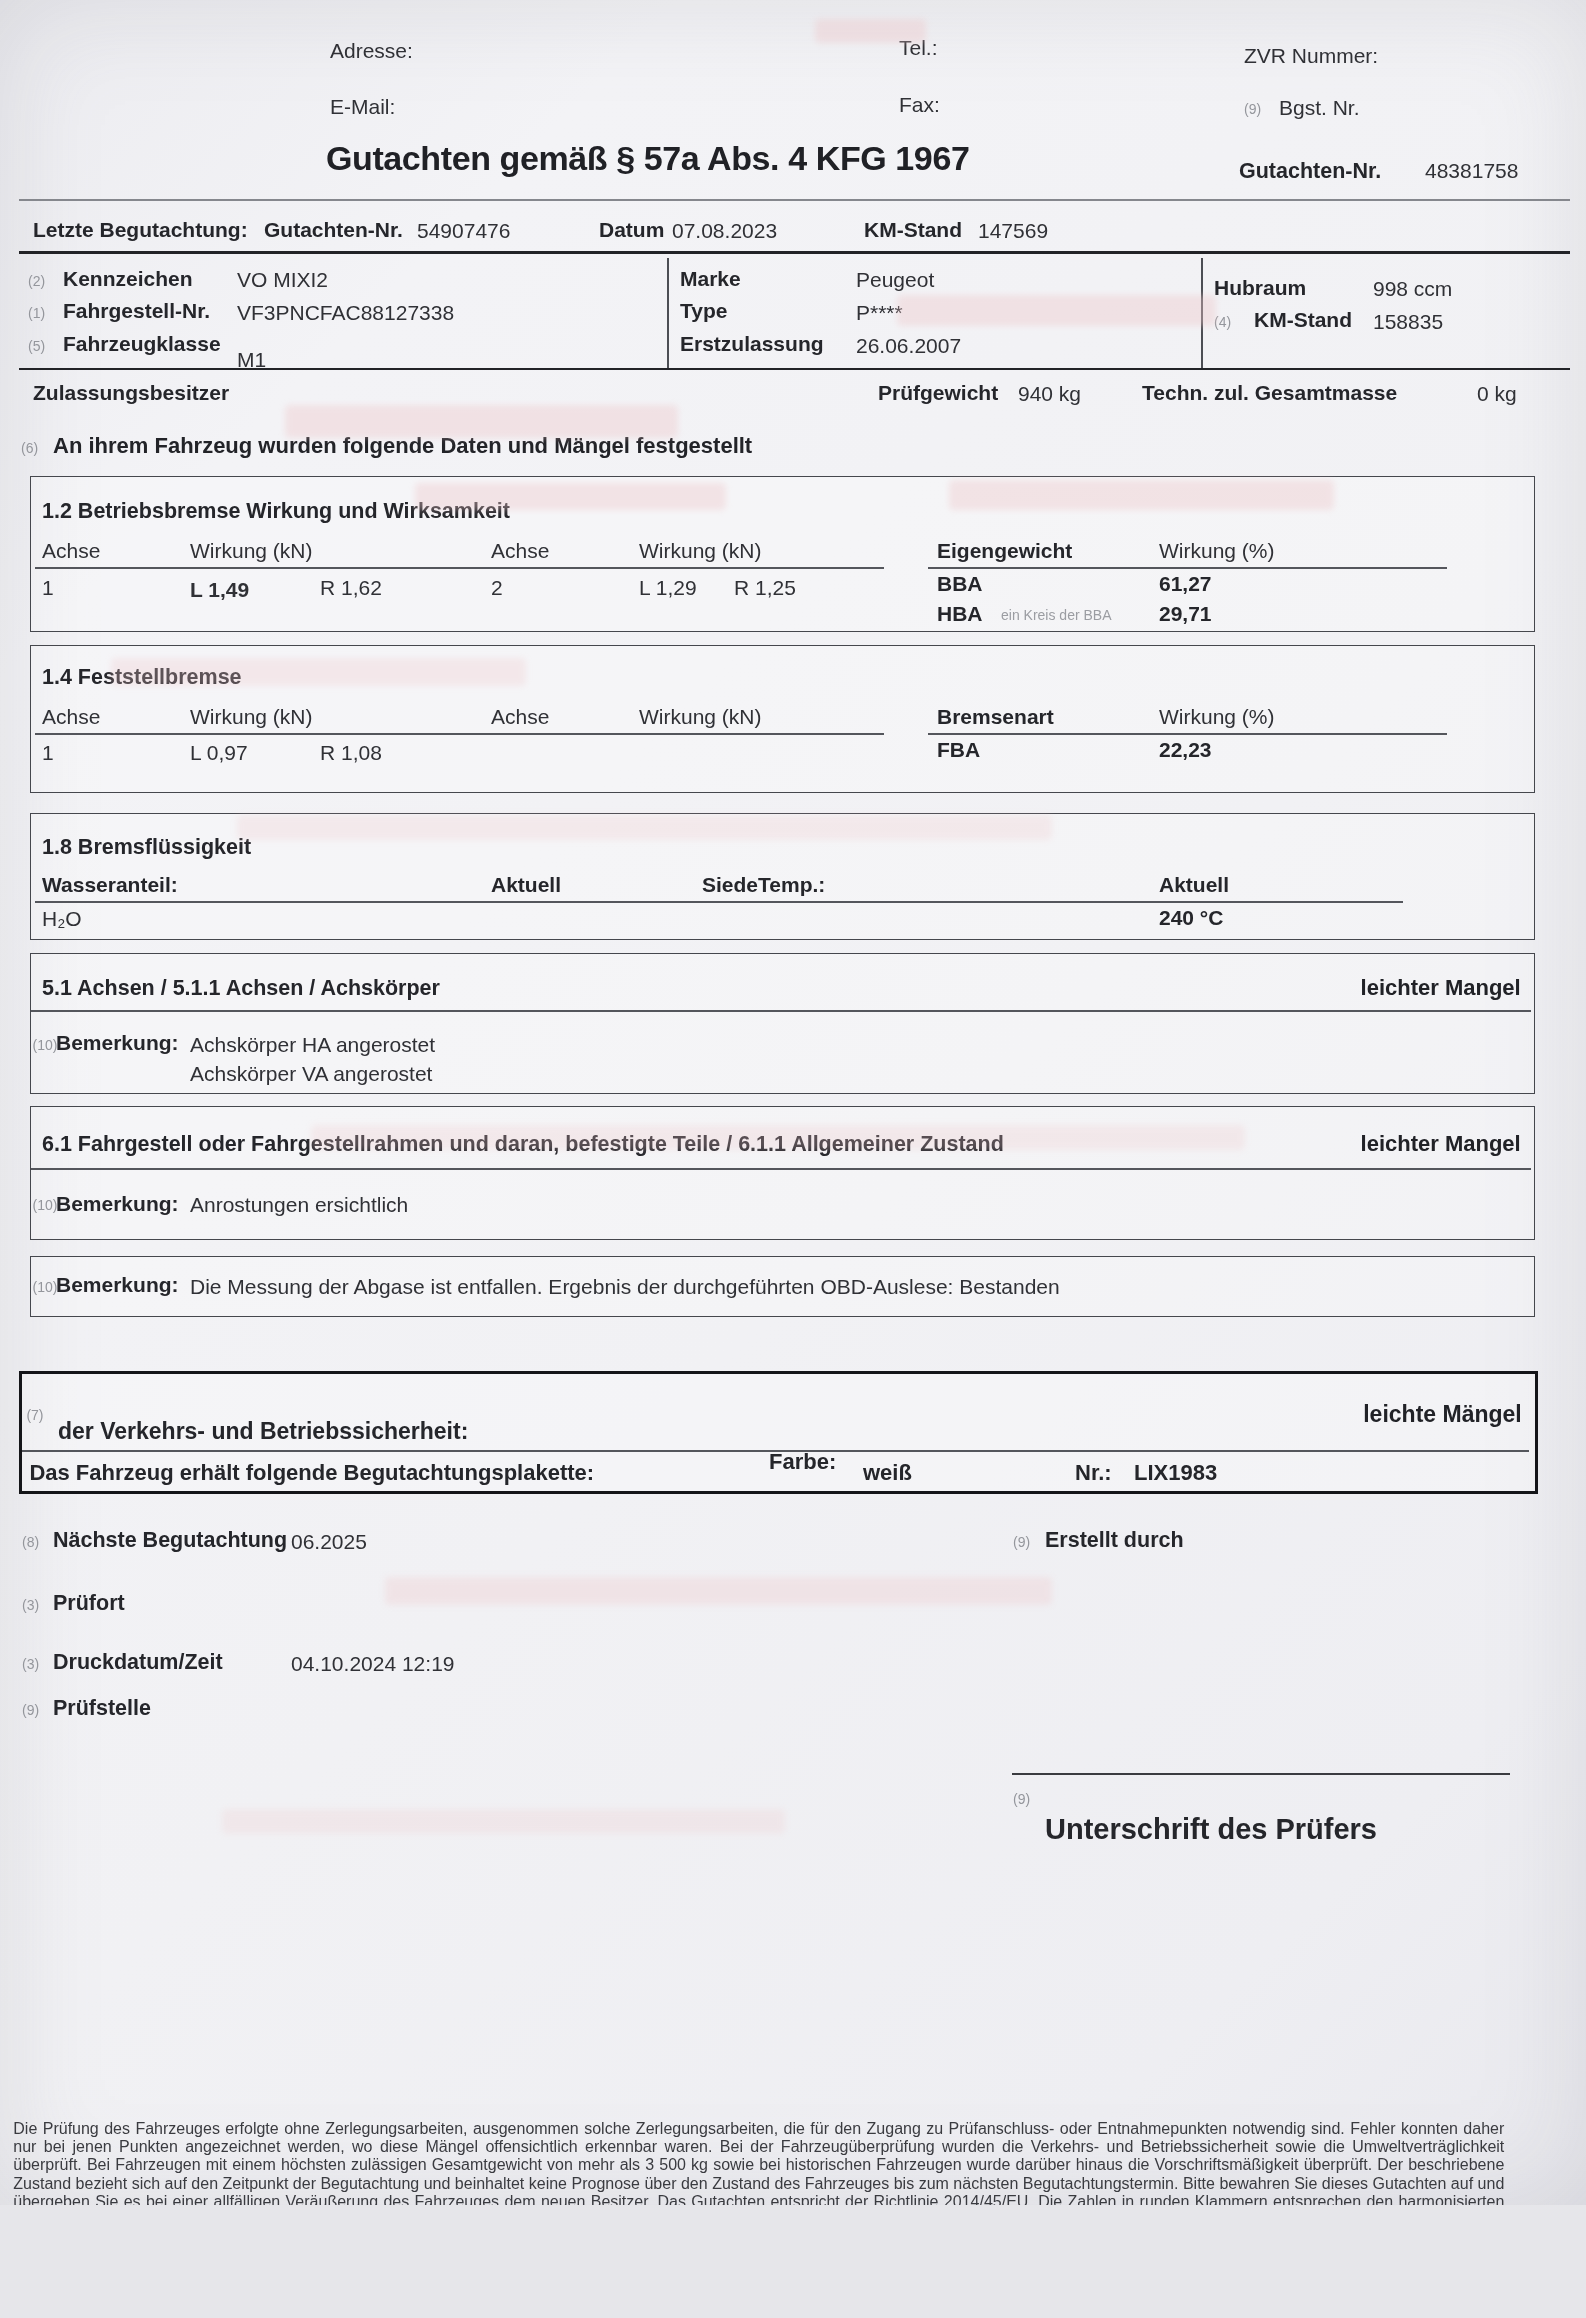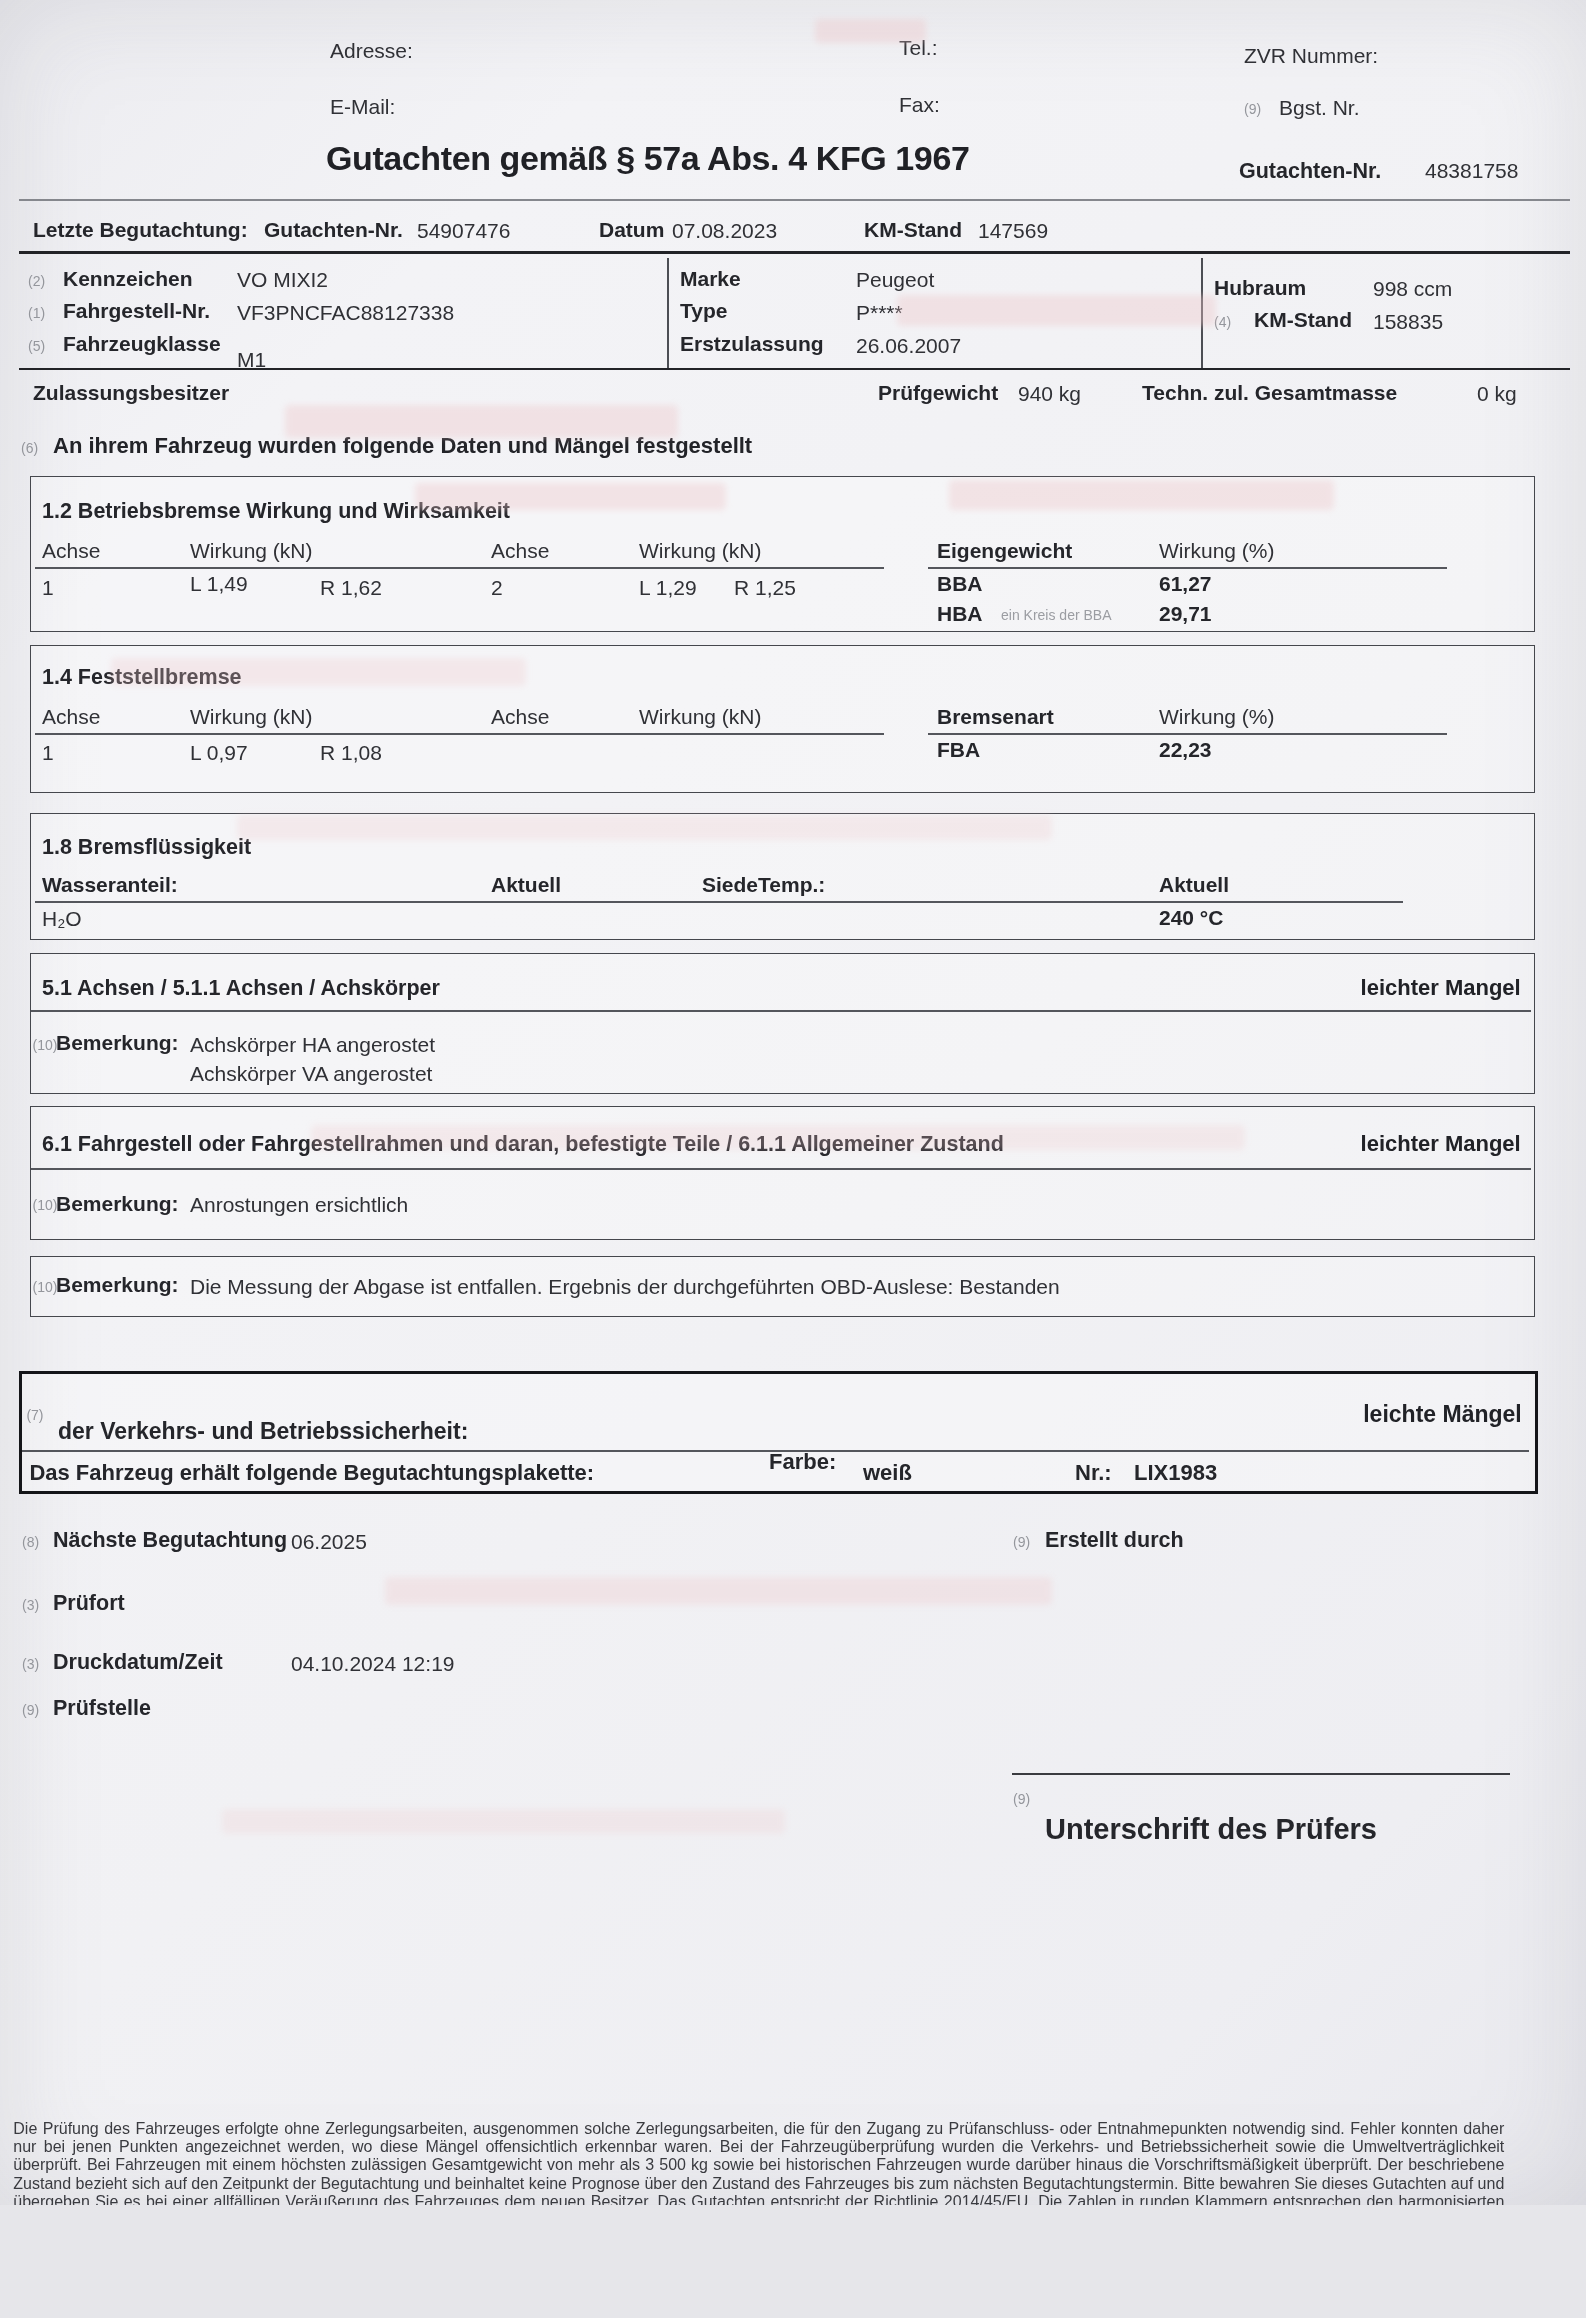--- a/index.html
+++ b/index.html
@@ -107,21 +107,21 @@
     <div class="abs lbl" style="left:11px;top:22px;font-size:21.5px;">1.2 Betriebsbremse Wirkung und Wirksamkeit</div>
     <div class="abs val" style="left:11px;top:62px;">Achse</div>
     <div class="abs val" style="left:159px;top:62px;">Wirkung (kN)</div>
     <div class="abs val" style="left:460px;top:62px;">Achse</div>
     <div class="abs val" style="left:608px;top:62px;">Wirkung (kN)</div>
     <div class="abs lbl" style="left:906px;top:62px;">Eigengewicht</div>
     <div class="abs val" style="left:1128px;top:62px;">Wirkung (%)</div>
     <div class="inner-rule" style="left:3.7px;top:90px;width:849px;"></div>
     <div class="inner-rule" style="left:897px;top:90px;width:519px;"></div>
     <div class="abs val" style="left:11px;top:99px;">1</div>
-    <div class="abs val" style="left:159px;top:95px;">L 1,49</div>
+    <div class="abs val" style="left:159px;top:101px;font-weight:bold;">L 1,49</div>
     <div class="abs val" style="left:289px;top:99px;">R 1,62</div>
     <div class="abs val" style="left:460px;top:99px;">2</div>
     <div class="abs val" style="left:608px;top:99px;">L 1,29</div>
     <div class="abs val" style="left:703px;top:99px;">R 1,25</div>
     <div class="abs lbl" style="left:906px;top:95px;">BBA</div>
     <div class="abs lbl" style="left:1128px;top:95px;">61,27</div>
     <div class="abs lbl" style="left:906px;top:125px;">HBA</div>
     <div class="abs note" style="left:970px;top:130px;">ein Kreis der BBA</div>
     <div class="abs lbl" style="left:1128px;top:125px;">29,71</div>
   </div>

